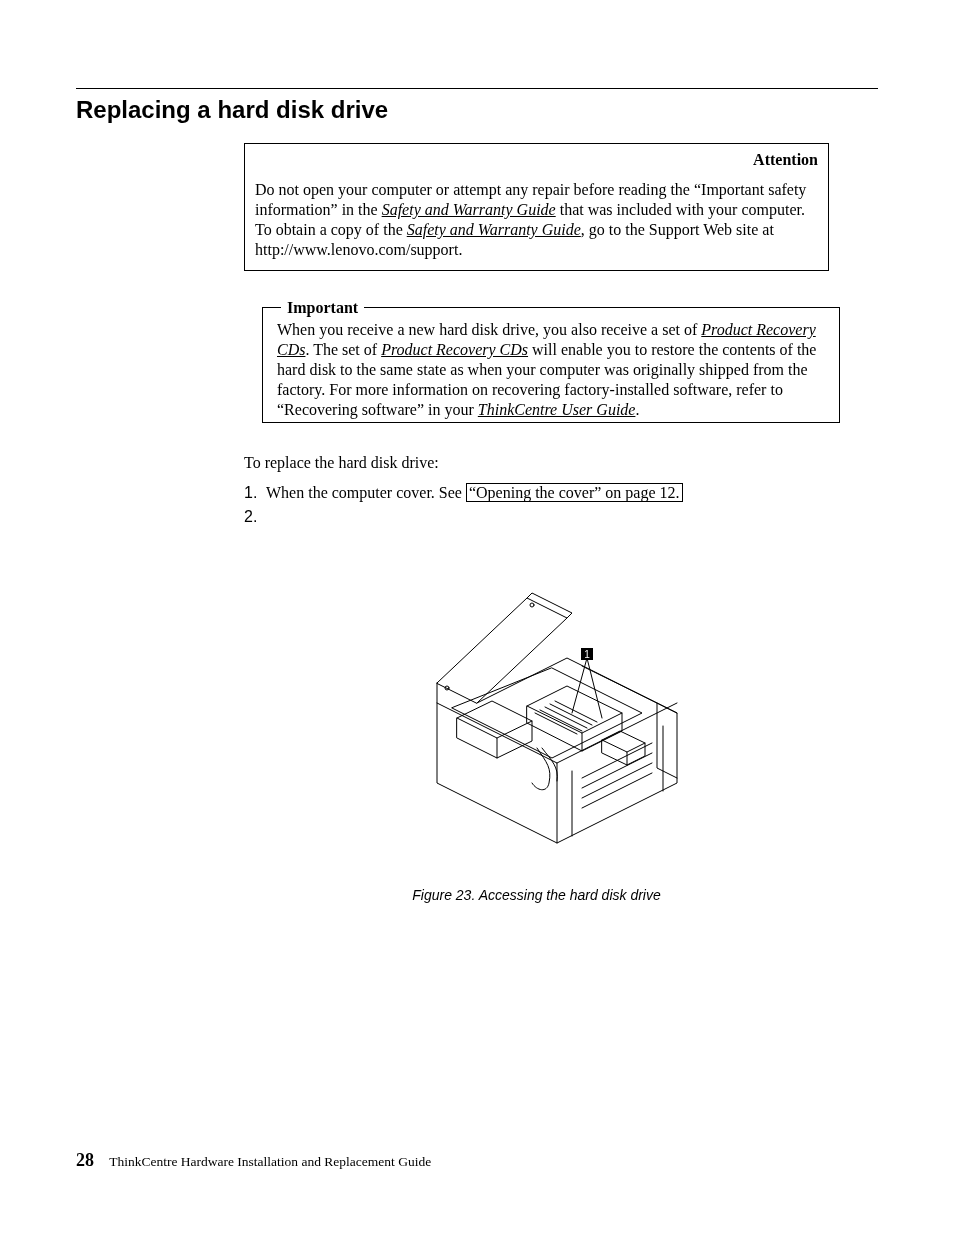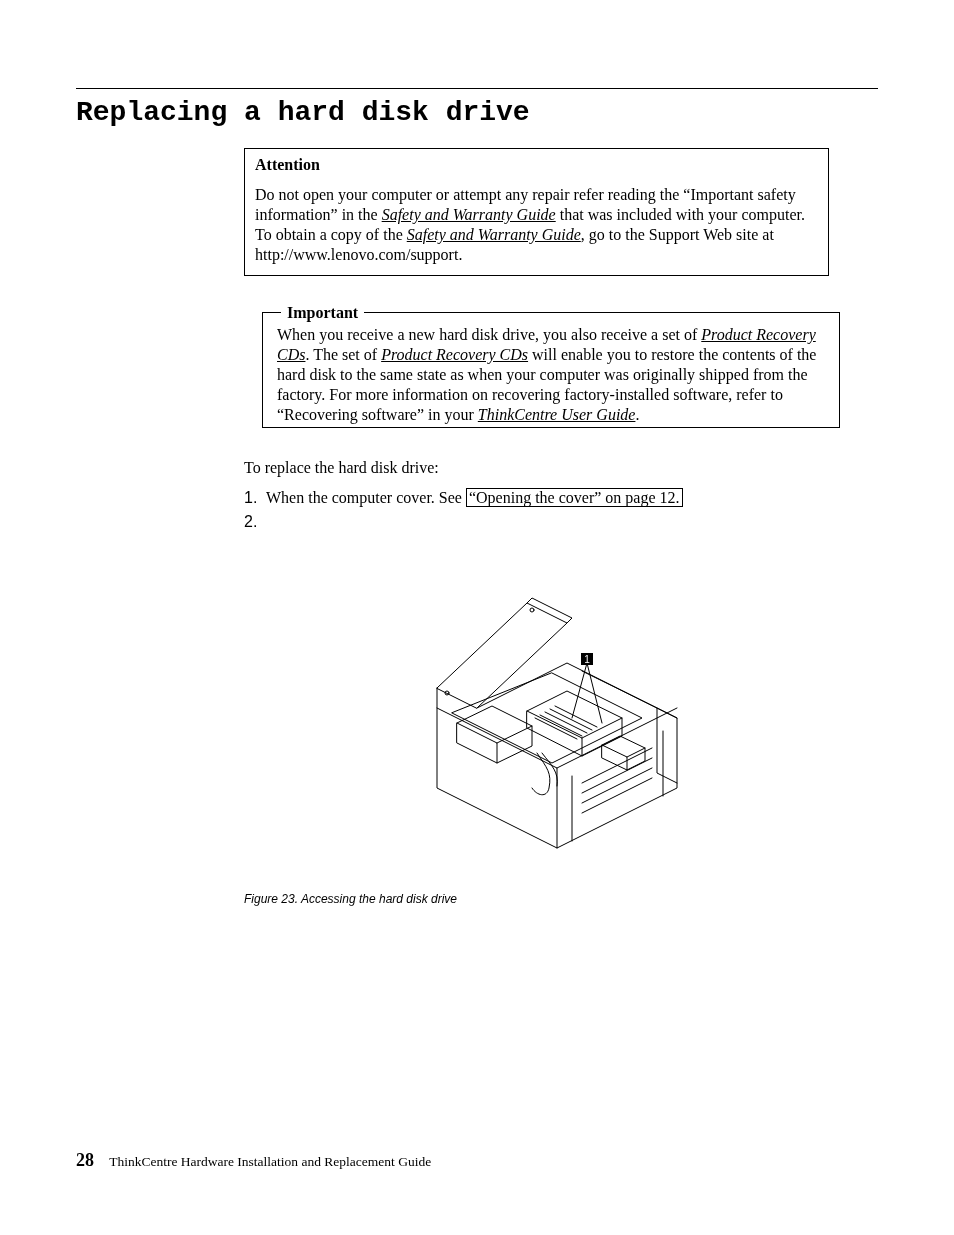--- a/index.html
+++ b/index.html
@@ -16,37 +16,38 @@
   }
   .page {
     padding: 88px 76px 50px 76px;
   }
   .hr-top {
     border: none;
     border-top: 1.5px solid #000;
     margin: 0 0 6px 0;
   }
   .heading {
-    font-family: Liberation Mono, monospace;
-    font-weight: bold;
-    font-size: 28px;
+    font-family: Liberation Sans, sans-serif;
+    font-weight: bold;
+    font-size: 24px;
     margin: 0 0 18px 0;
   }
   .content-col {
     margin-left: 168px;
     width: 585px;
   }
   .attention-box {
     border: 1px solid #000;
     padding: 6px 10px 10px 10px;
     margin-bottom: 36px;
   }
   .attention-title {
     font-weight: bold;
     margin-bottom: 10px;
+    text-align: right;
   }
   .para {
     margin: 0 0 24px 0;
   }
   .important-box {
     border: 1px solid #000;
     position: relative;
     padding: 12px 14px 2px 14px;
     margin: 10px 0 30px 18px;
     width: 548px;
@@ -75,23 +76,23 @@
     border: 1px solid #000;
     padding: 0 2px;
   }
   .figure-wrap {
     text-align: center;
     margin-top: 26px;
   }
   .figure-caption {
     font-family: Arial, Helvetica, sans-serif;
     font-style: italic;
-    font-size: 12px;
+    font-size: 14px;
     margin-top: 14px;
-    text-align: left;
+    text-align: center;
   }
   .footer {
     position: absolute;
     left: 76px;
     bottom: 64px;
     font-size: 13.5px;
   }
   .footer .pnum {
     font-weight: bold;
     font-size: 18px;
@@ -113,21 +114,21 @@
 
 <div class="page">
   <hr class="hr-top">
   <h1 class="heading">Replacing a hard disk drive</h1>
 
   <div class="content-col">
 
     <div class="attention-box">
       <div class="attention-title">Attention</div>
       <div>
-        <span>Do not open your computer or attempt any repair refer reading the “Important safety information” in the </span><span class="ital">Safety and Warranty Guide</span><span> that was included with your computer. To obtain a copy of the </span><span class="ital">Safety and Warranty Guide</span><span>, go to the Support Web site at http://www.lenovo.com/support.</span>
+        <span>Do not open your computer or attempt any repair before reading the “Important safety information” in the </span><span class="ital">Safety and Warranty Guide</span><span> that was included with your computer. To obtain a copy of the </span><span class="ital">Safety and Warranty Guide</span><span>, go to the Support Web site at http://www.lenovo.com/support.</span>
       </div>
     </div>
 
 
     <div class="important-box">
       <span class="important-legend">Important</span>
       <div>
         <span>When you receive a new hard disk drive, you also receive a set of </span><span class="ital">Product Recovery CDs</span><span>. The set of </span><span class="ital">Product Recovery CDs</span><span> will enable you to restore the contents of the hard disk to the same state as when your computer was originally shipped from the factory. For more information on recovering factory-installed software, refer to “Recovering software” in your </span><span class="ital">ThinkCentre User Guide</span><span>.</span>
       </div>
     </div>

